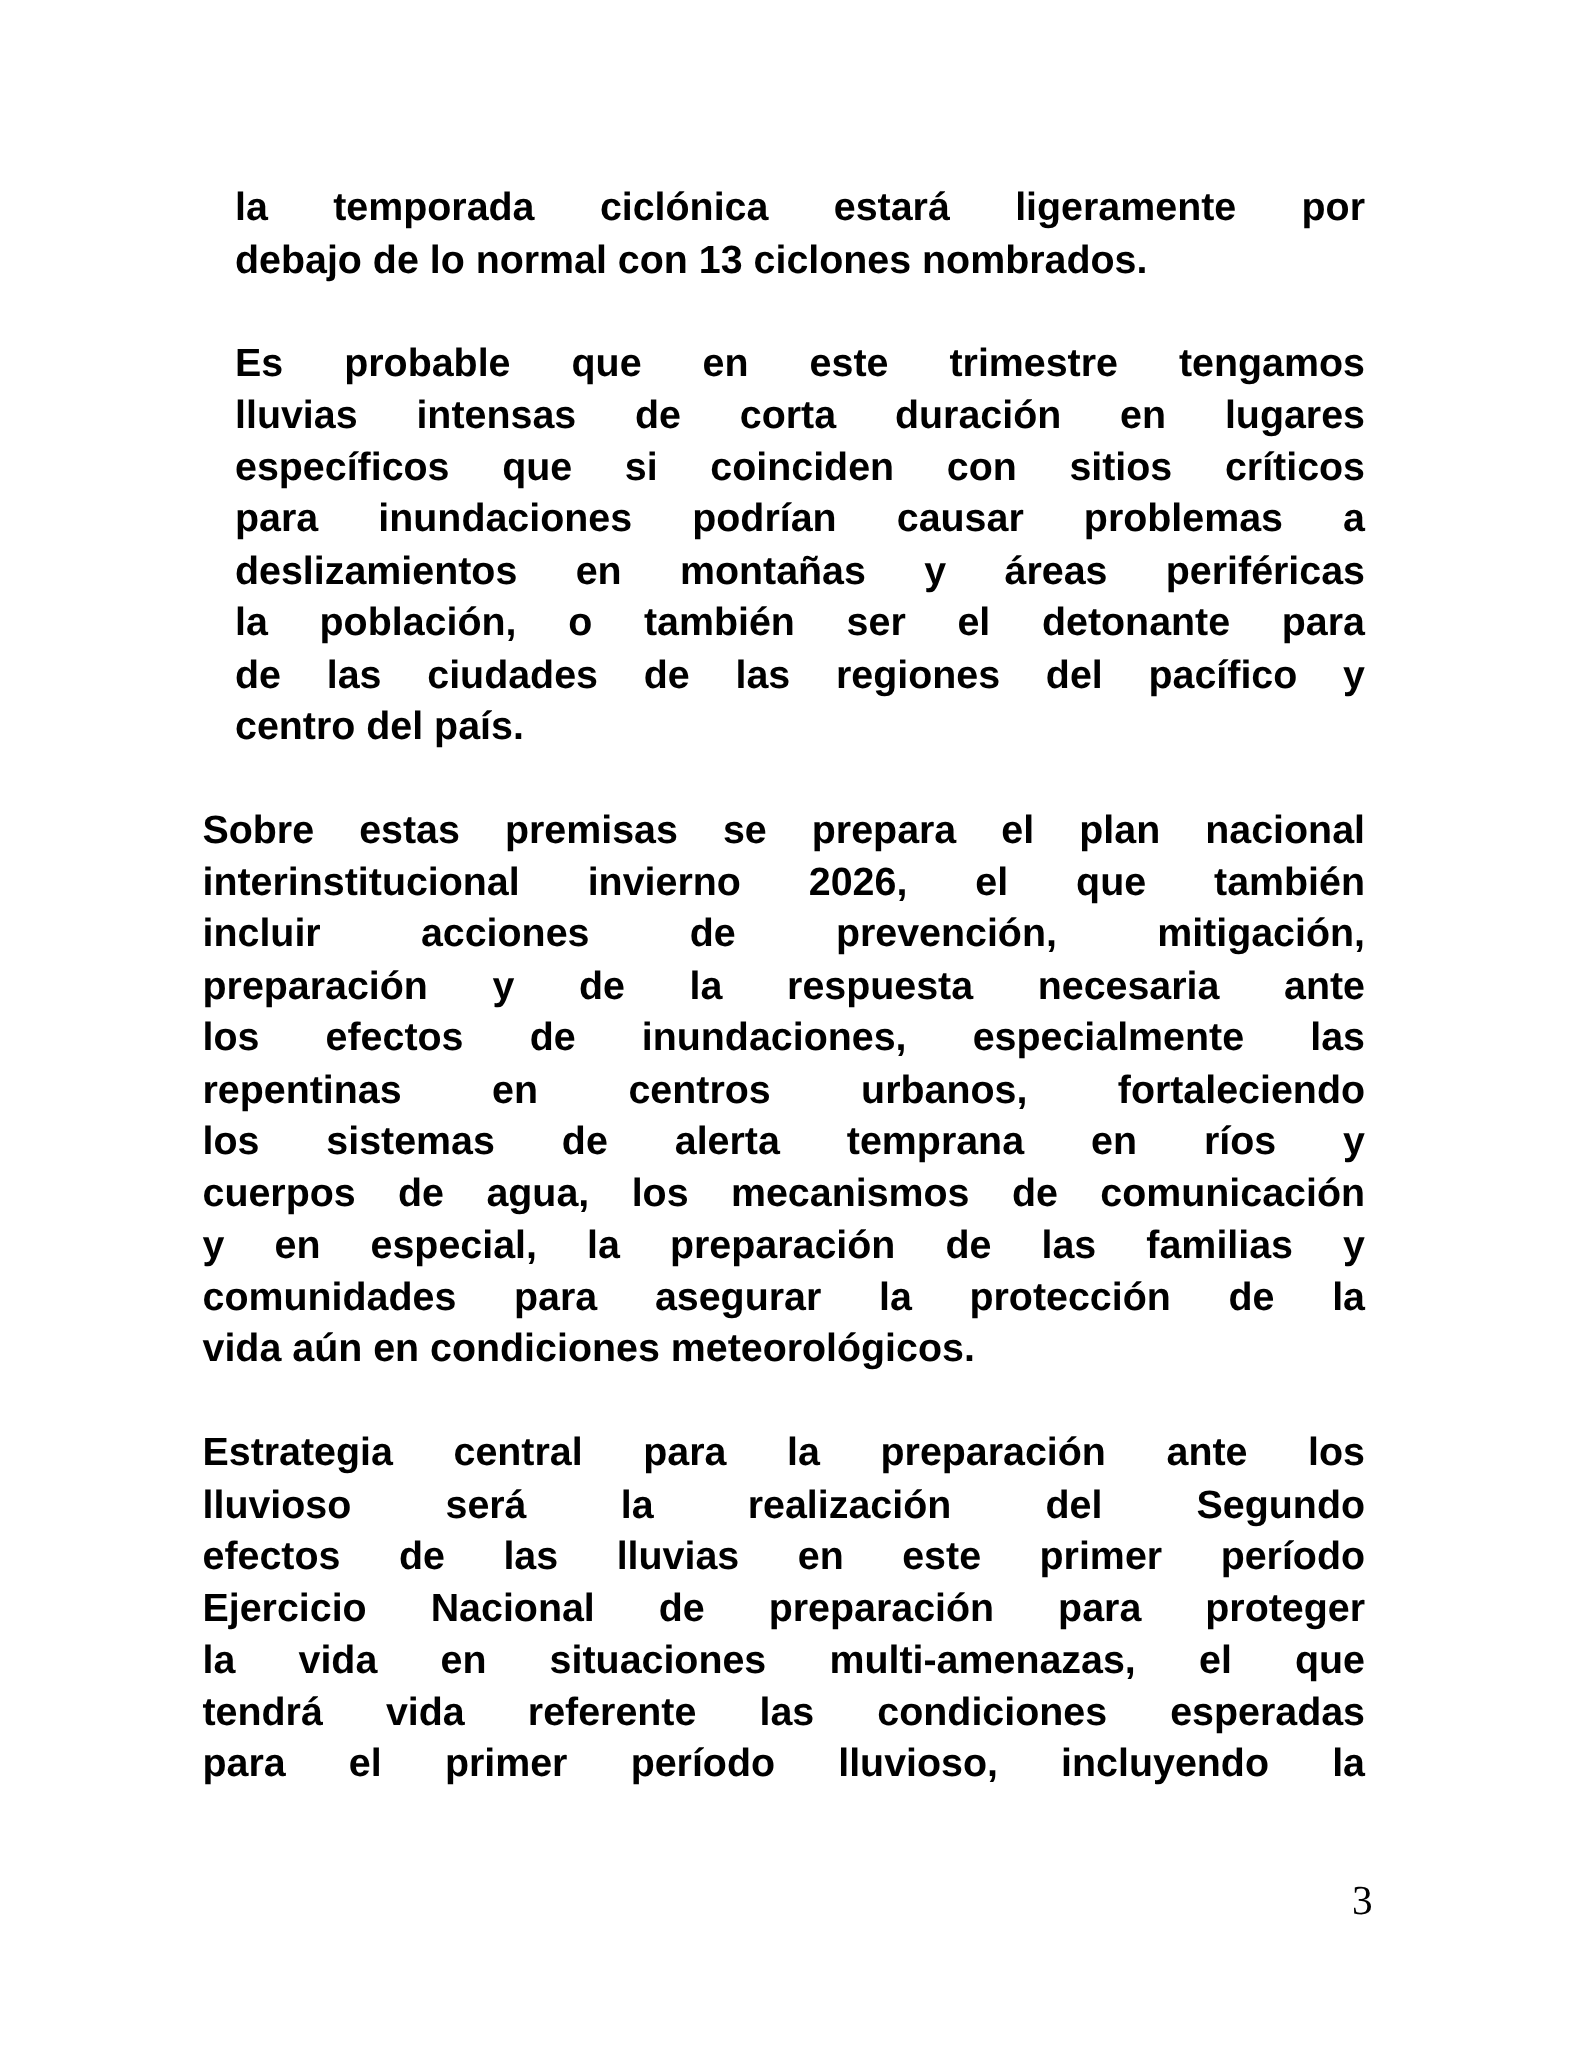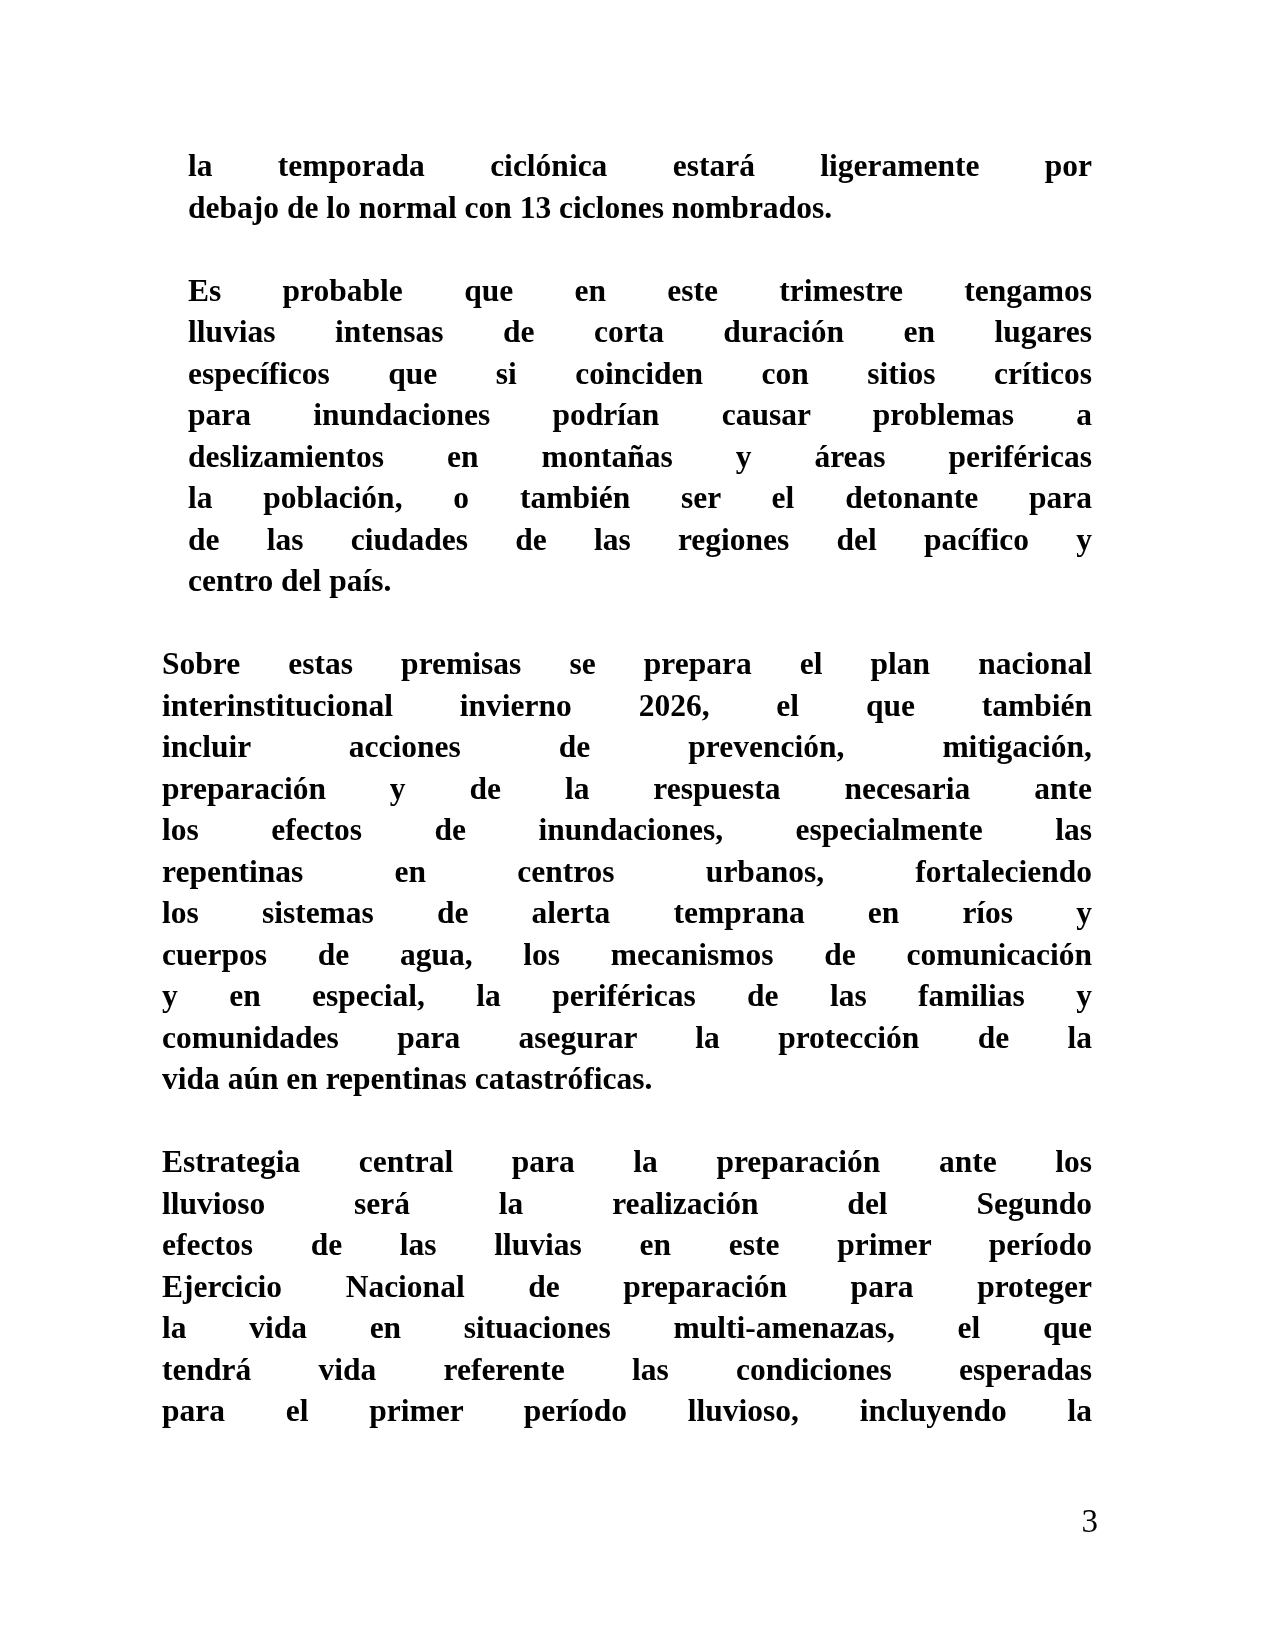--- a/index.html
+++ b/index.html
@@ -17,21 +17,21 @@
     position: absolute;
     inset: 0;
     background: #ffffff;
   }
   .doc-body {
     position: absolute;
     top: 145px;
     left: 162px;
     width: 930px;
     color: #000000;
-    font-family: Liberation Serif, serif;
+    font-family: Liberation Sans, sans-serif;
     font-weight: 700;
     font-size: 31.5px;
     line-height: 41.5px;
   }
   .para { margin: 0 0 41.5px 0; }
   .para.indented {
     margin-left: 26px;
   }
   .line {
     text-align: justify;
@@ -72,23 +72,23 @@
       </div>
       <div class="para">
         <div class="line">Sobre estas premisas se prepara el plan nacional</div>
         <div class="line">interinstitucional invierno 2026, el que también</div>
         <div class="line">incluir acciones de prevención, mitigación,</div>
         <div class="line">preparación y de la respuesta necesaria ante</div>
         <div class="line">los efectos de inundaciones, especialmente las</div>
         <div class="line">repentinas en centros urbanos, fortaleciendo</div>
         <div class="line">los sistemas de alerta temprana en ríos y</div>
         <div class="line">cuerpos de agua, los mecanismos de comunicación</div>
-        <div class="line">y en especial, la periféricas de las familias y</div>
+        <div class="line">y en especial, la preparación de las familias y</div>
         <div class="line">comunidades para asegurar la protección de la</div>
-        <div class="line last">vida aún en repentinas catastróficas.</div>
+        <div class="line last">vida aún en condiciones meteorológicos.</div>
       </div>
       <div class="para">
         <div class="line">Estrategia central para la preparación ante los</div>
         <div class="line">lluvioso será la realización del Segundo</div>
         <div class="line">efectos de las lluvias en este primer período</div>
         <div class="line">Ejercicio Nacional de preparación para proteger</div>
         <div class="line">la vida en situaciones multi-amenazas, el que</div>
         <div class="line">tendrá vida referente las condiciones esperadas</div>
         <div class="line">para el primer período lluvioso, incluyendo la</div>
       </div>

